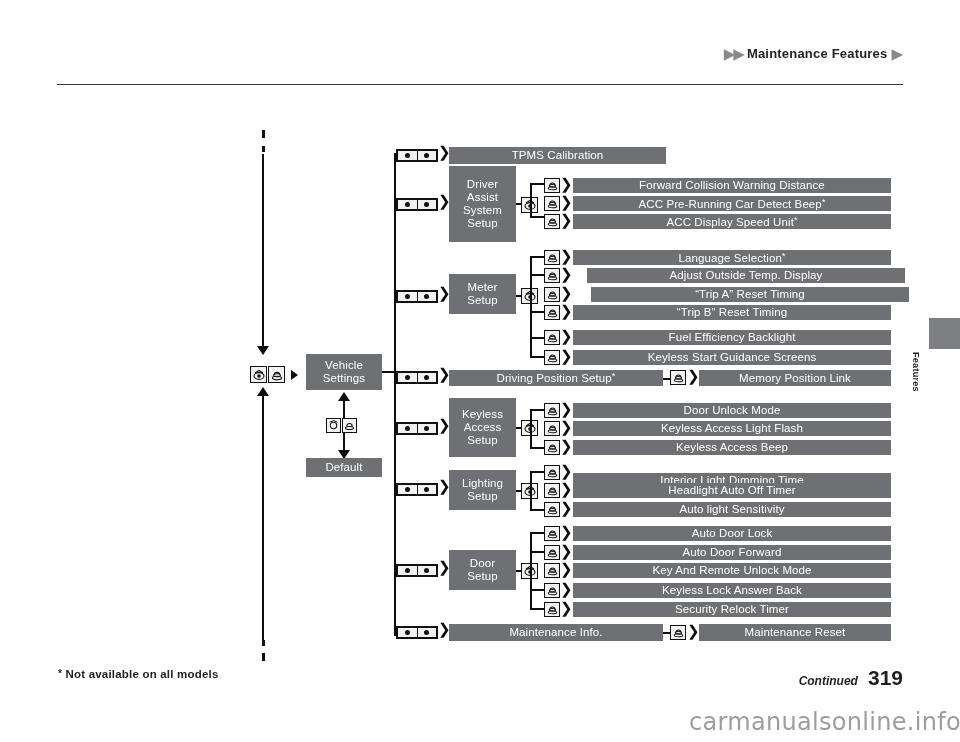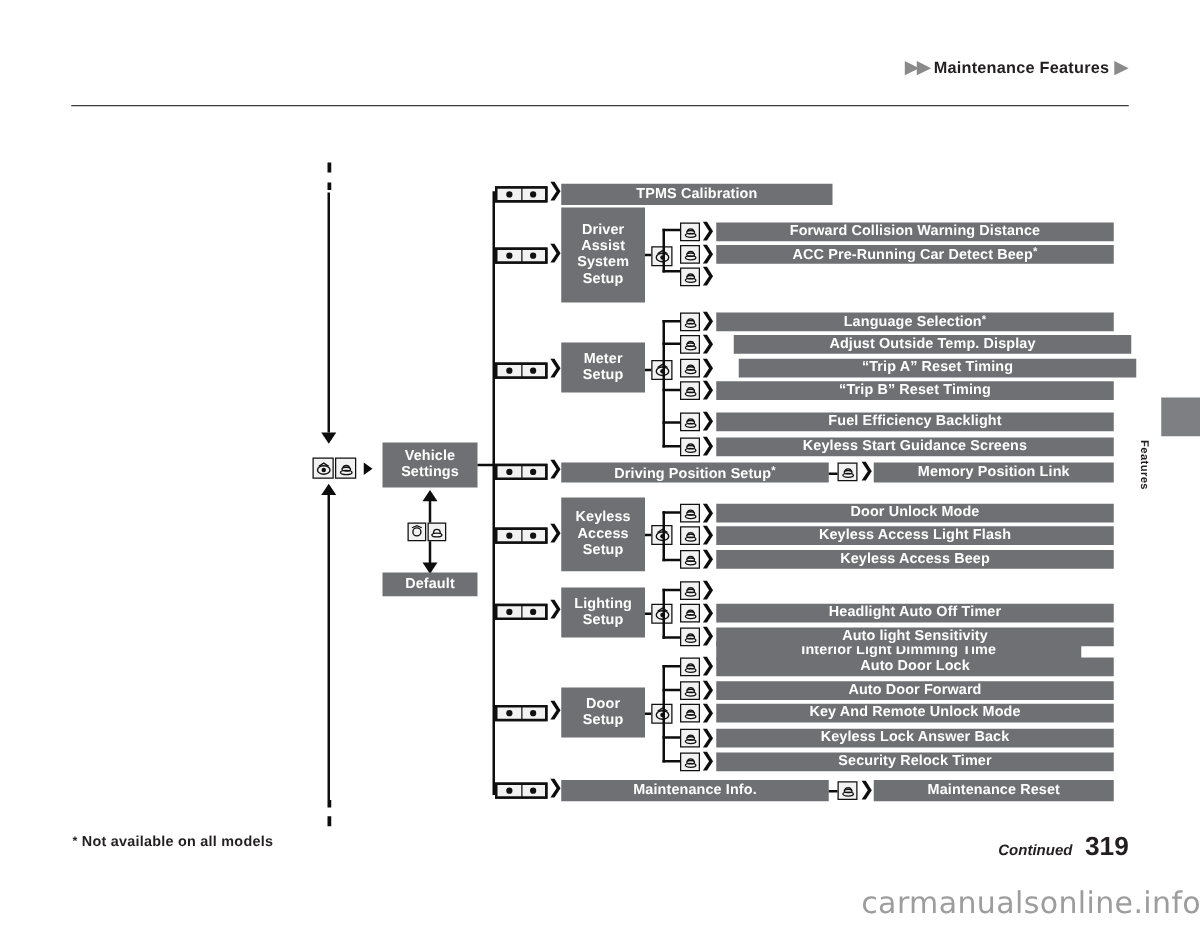--- a/index.html
+++ b/index.html
@@ -30,21 +30,21 @@
   .footnote .ast{font-size:10px;vertical-align:1px;}
   .foot-right{position:absolute;right:57px;top:666px;display:flex;align-items:baseline;gap:10px;}
   .continued{color:#231f20;font-size:12px;font-weight:bold;font-style:italic;}
   .pageno{color:#231f20;font-size:21px;font-weight:bold;}
   .watermark{position:absolute;left:689px;top:708px;color:#9d9d9d;font-size:24px;letter-spacing:.3px;font-family:"DejaVu Sans", sans-serif;}
 
   
   .diagram{position:absolute;left:0;top:0;width:960px;height:742px;}
   .bar{
     position:absolute;background:#6e7073;color:#ffffff;
-    font-size:11.5px;font-weight:bold;letter-spacing:.1px;
+    font-size:11.5px;font-weight:normal;letter-spacing:.1px;
     display:flex;align-items:center;justify-content:center;text-align:right;
     line-height:1.12;box-sizing:border-box;
   }
   .bar.multi{flex-direction:column;justify-content:center;}
   .bar .ast{font-size:9px;vertical-align:3px;}
   .line{position:absolute;background:#0d0d0d;}
   .vline{width:2px;}
   .hline{height:2px;}
 
   
@@ -216,20 +216,23 @@
     </div>
 
     <div class="ico" style="left:544px;top:214px;width:16px;height:15px;">
       <svg width="11" height="11" viewBox="0 0 12 12">
           <ellipse cx="6" cy="9" rx="4.6" ry="1.7" fill="none" stroke="#111" stroke-width="1.1"></ellipse>
           <ellipse cx="6" cy="6.3" rx="3.4" ry="1.5" fill="none" stroke="#111" stroke-width="1.1"></ellipse>
           <path d="M3.4 5.6 C3.4 2.6 8.6 2.6 8.6 5.6" fill="none" stroke="#111" stroke-width="1.1"></path>
         </svg>
     </div>
     <div class="chev" style="left:560px;top:213px;">❯</div>
+    <div class="bar" style="left:573px;top:214px;width:318px;height:15px;">
+      <span><span>ACC Display Speed Unit</span><span class="ast">*</span></span>
+    </div>
 
     <div class="ico-wide" style="left:396px;top:290px;width:42px;height:13px;">
       <div class="cell">
           <div class="dot"></div>
         </div>
       <div class="cell">
           <div class="dot"></div>
         </div>
     </div>
     <div class="chev" style="left:438px;top:286px;">❯</div>
@@ -437,21 +440,21 @@
     <div class="line hline" style="left:530px;top:509px;width:14px;"></div>
 
     <div class="ico" style="left:544px;top:465px;width:16px;height:15px;">
       <svg width="11" height="11" viewBox="0 0 12 12">
           <ellipse cx="6" cy="9" rx="4.6" ry="1.7" fill="none" stroke="#111" stroke-width="1.1"></ellipse>
           <ellipse cx="6" cy="6.3" rx="3.4" ry="1.5" fill="none" stroke="#111" stroke-width="1.1"></ellipse>
           <path d="M3.4 5.6 C3.4 2.6 8.6 2.6 8.6 5.6" fill="none" stroke="#111" stroke-width="1.1"></path>
         </svg>
     </div>
     <div class="chev" style="left:560px;top:464px;">❯</div>
-    <div class="bar" style="left:573px;top:473px;width:292px;height:15px;margin-top:40px;">
+    <div class="bar" style="left:573px;top:473px;width:318px;height:15px;">
       <span>Interior Light Dimming Time</span>
     </div>
 
     <div class="ico" style="left:544px;top:483px;width:16px;height:15px;">
       <svg width="11" height="11" viewBox="0 0 12 12">
           <ellipse cx="6" cy="9" rx="4.6" ry="1.7" fill="none" stroke="#111" stroke-width="1.1"></ellipse>
           <ellipse cx="6" cy="6.3" rx="3.4" ry="1.5" fill="none" stroke="#111" stroke-width="1.1"></ellipse>
           <path d="M3.4 5.6 C3.4 2.6 8.6 2.6 8.6 5.6" fill="none" stroke="#111" stroke-width="1.1"></path>
         </svg>
     </div>

